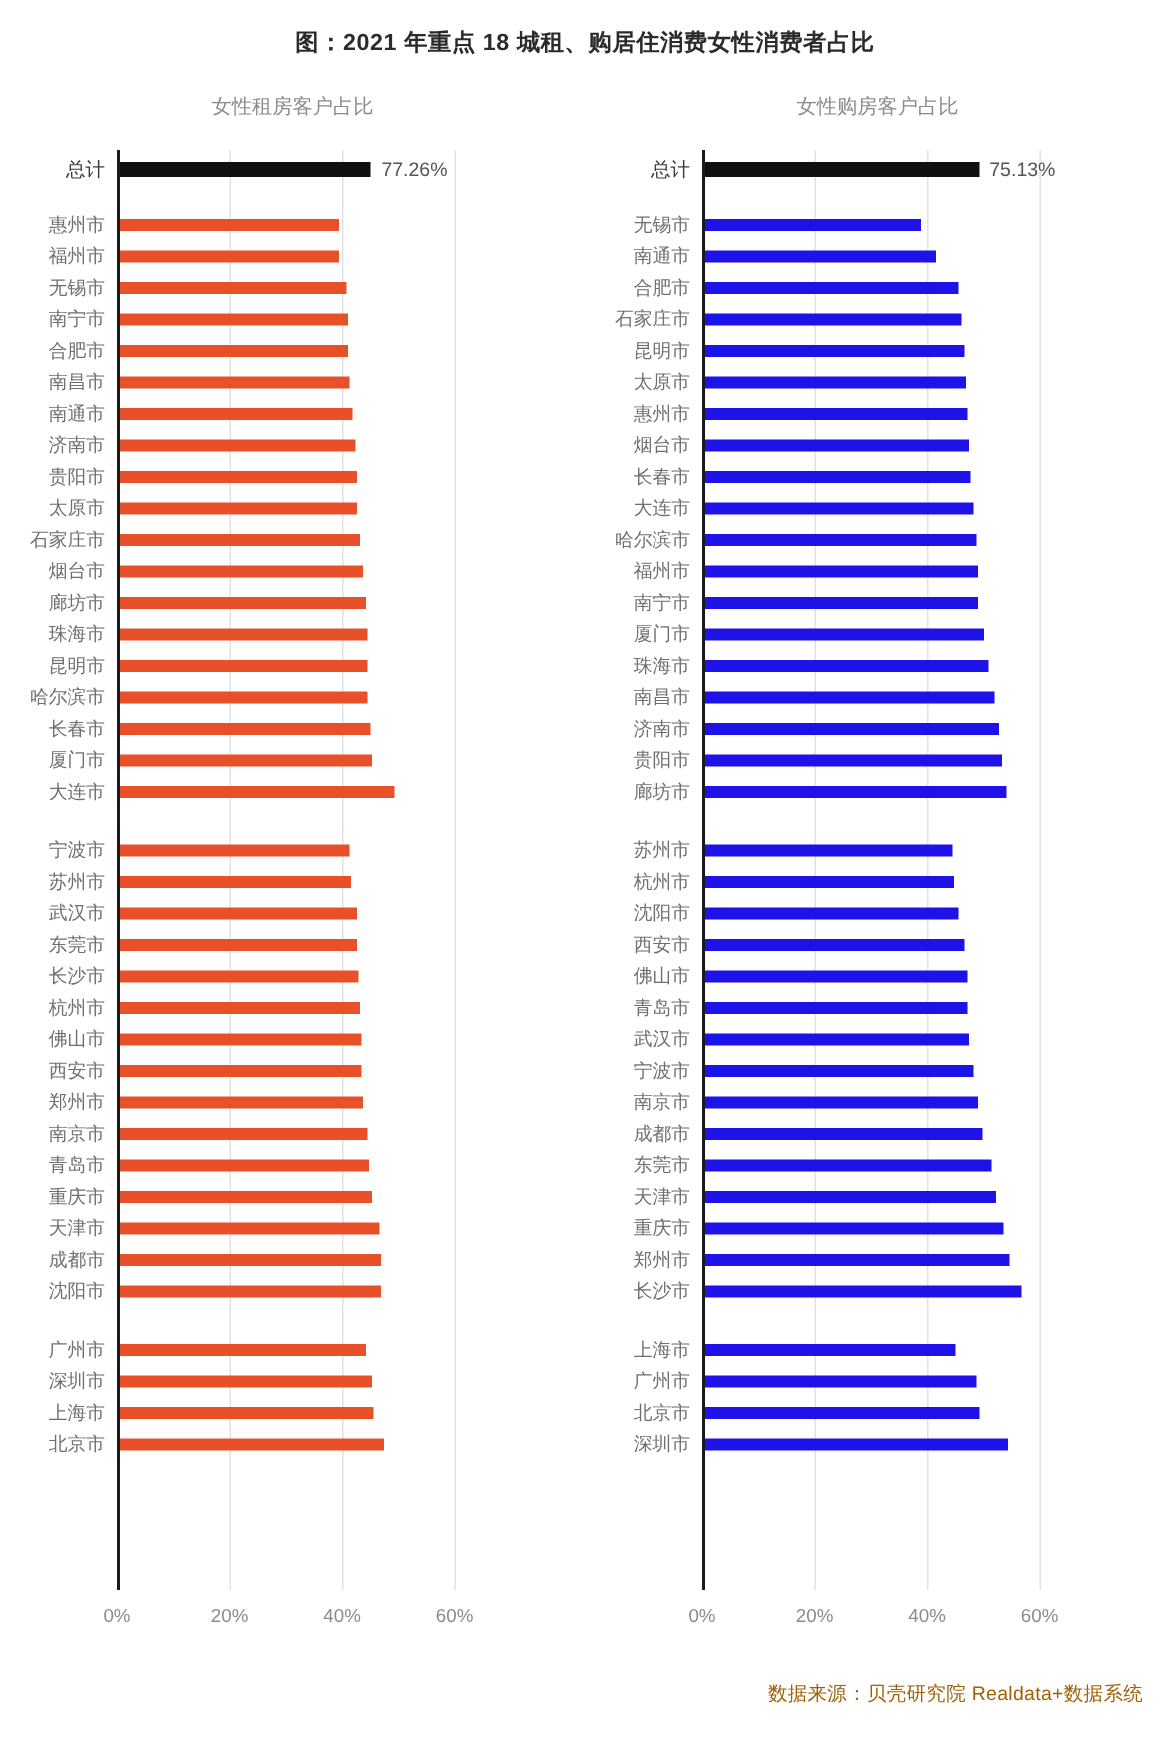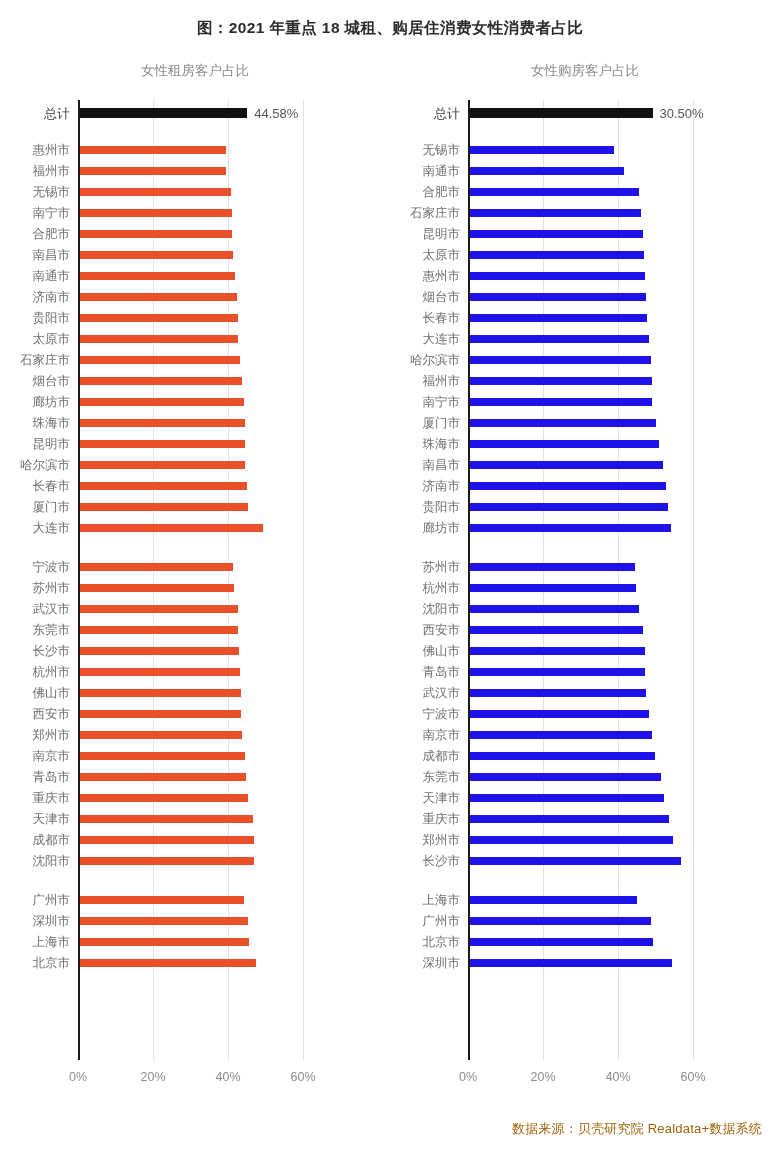--- a/index.html
+++ b/index.html
@@ -141,21 +141,21 @@
       <div class="tick-label" style="left: 0px;">0%</div>
           <div class="gridline" style="left: 75.0365px;"></div>
           <div class="tick-label" style="left: 75.0365px;">20%</div>
           <div class="gridline" style="left: 150.073px;"></div>
           <div class="tick-label" style="left: 150.073px;">40%</div>
           <div class="gridline" style="left: 225.109px;"></div>
           <div class="tick-label" style="left: 225.109px;">60%</div>
           <div class="row total" style="top: 2px;">
             <div class="row-label">总计</div>
             <div class="bar" style="width: 167.256px; background: rgb(17, 17, 17);"></div>
-            <div class="bar-value" style="left: 169.256px;">44.58%</div>
+            <div class="bar-value" style="left: 169.256px;">77.26%</div>
           </div>
           <div class="row" style="top: 39px;">
             <div class="row-label">惠州市</div>
             <div class="bar" style="width: 145.946px; background: rgb(232, 80, 42);"></div>
           </div>
           <div class="row" style="top: 60px;">
             <div class="row-label">福州市</div>
             <div class="bar" style="width: 145.571px; background: rgb(232, 80, 42);"></div>
           </div>
           <div class="row" style="top: 81px;">
@@ -312,21 +312,21 @@
       <div class="tick-label" style="left: 0px;">0%</div>
           <div class="gridline" style="left: 75.0365px;"></div>
           <div class="tick-label" style="left: 75.0365px;">20%</div>
           <div class="gridline" style="left: 150.073px;"></div>
           <div class="tick-label" style="left: 150.073px;">40%</div>
           <div class="gridline" style="left: 225.109px;"></div>
           <div class="tick-label" style="left: 225.109px;">60%</div>
           <div class="row total" style="top: 2px;">
             <div class="row-label">总计</div>
             <div class="bar" style="width: 182.526px; background: rgb(17, 17, 17);"></div>
-            <div class="bar-value" style="left: 184.526px;">30.50%</div>
+            <div class="bar-value" style="left: 184.526px;">75.13%</div>
           </div>
           <div class="row" style="top: 39px;">
             <div class="row-label">无锡市</div>
             <div class="bar" style="width: 144.445px; background: rgb(31, 18, 232);"></div>
           </div>
           <div class="row" style="top: 60px;">
             <div class="row-label">南通市</div>
             <div class="bar" style="width: 153.825px; background: rgb(31, 18, 232);"></div>
           </div>
           <div class="row" style="top: 81px;">

